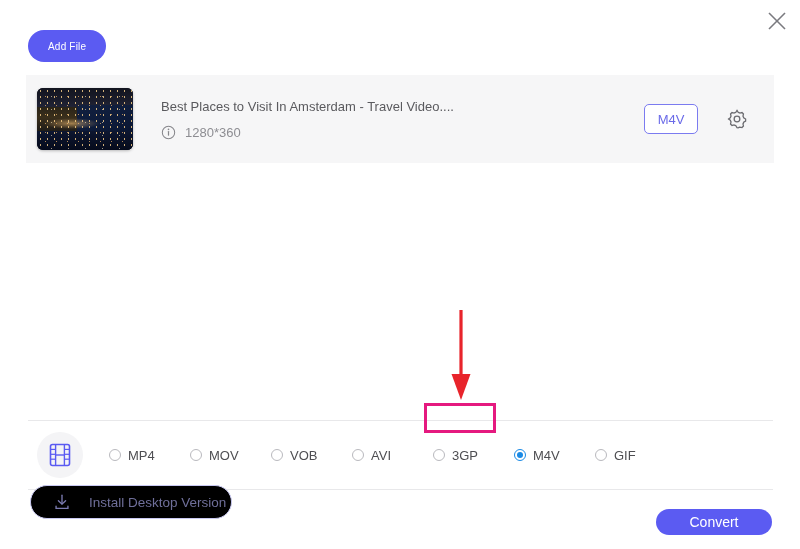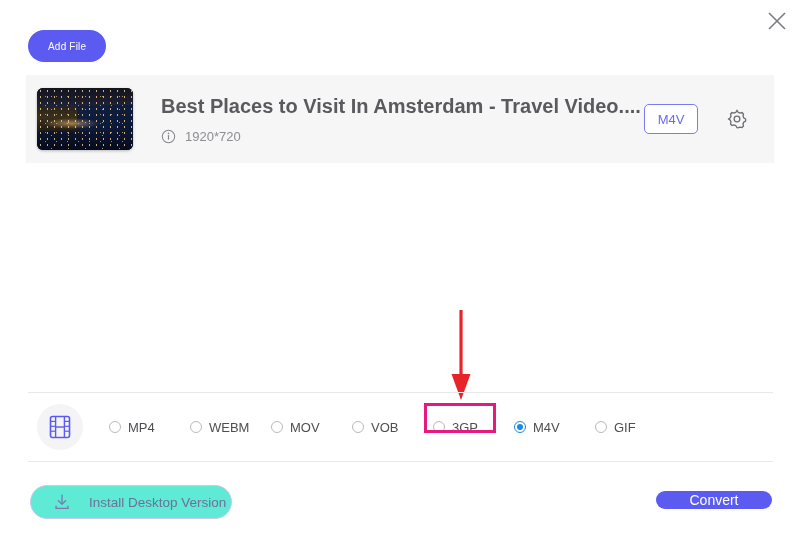--- a/index.html
+++ b/index.html
@@ -104,26 +104,25 @@
     position: absolute; left: 6%; top: 48%; width: 60%; height: 18%;
     background: radial-gradient(ellipse at center, rgba(255,200,120,.55), transparent 70%);
   }
 
   .file-meta {
     margin-left: 28px;
     flex: 1 1 auto;
     min-width: 0;
   }
   .file-title {
-    font-size: 20px;
+    font-size: 13px;
     color: #5a5a5e;
     margin-bottom: 11px;
     white-space: nowrap;
     overflow: hidden;
-    font-weight: bold;
   }
   .file-sub {
     display: flex;
     align-items: center;
   }
   .info-icon {
     width: 15px; height: 15px;
     flex: 0 0 auto;
     margin-right: 9px;
   }
@@ -162,21 +161,21 @@
     top: 310px;
     width: 30px;
     height: 92px;
     pointer-events: none;
   }
 
   
   .fmt-bar {
     position: absolute;
     left: 28px;
-    top: 392px;
+    top: 420px;
     width: 745px;
     height: 68px;
     border-top: 1px solid #e8e8ea;
     border-bottom: 1px solid #e8e8ea;
     display: flex;
     align-items: center;
   }
   .film-circle {
     width: 46px; height: 46px;
     border-radius: 50%;
@@ -240,42 +239,42 @@
 
   
   .install-btn {
     position: absolute;
     left: 30px;
     top: 485px;
     width: 202px;
     height: 34px;
     border: 1px solid #c9c9f2;
     border-radius: 17px;
-    background: #5eead4;
+    background: #000000;
     display: flex;
     align-items: center;
     cursor: pointer;
     box-sizing: border-box;
   }
   .install-icon {
     margin-left: 22px;
     width: 18px; height: 18px;
     flex: 0 0 auto;
   }
   .install-label {
     margin-left: 18px;
     font-size: 13.5px;
     color: #6f6f9a;
   }
   .convert-btn {
     position: absolute;
     right: 28px;
-    top: 491px;
+    top: 509px;
     width: 116px;
-    height: 18px;
+    height: 26px;
     border: none;
     border-radius: 17px;
     background: #5b5bf2;
     color: #fff;
     font-size: 14px;
     font-family: "Liberation Sans", sans-serif;
     cursor: pointer;
   }
 </style>
 </head>
@@ -303,21 +302,21 @@
   </div>
 
   <div class="file-meta">
     <div class="file-title">Best Places to Visit In Amsterdam - Travel Video....</div>
     <div class="file-sub">
       <svg class="info-icon" viewBox="0 0 16 16">
         <circle cx="8" cy="8" r="6.6" fill="none" stroke="#86868b" stroke-width="1.1"></circle>
         <circle cx="8" cy="4.7" r="0.85" fill="#86868b"></circle>
         <rect x="7.35" y="6.5" width="1.3" height="5" rx="0.5" fill="#86868b"></rect>
       </svg>
-      <span class="file-res">1920*720</span>
+      <span class="file-res">1280*360</span>
     </div>
   </div>
 
   <div class="fmt-badge">M4V</div>
 
   <div class="gear-btn">
     <svg width="22" height="22" viewBox="0 0 24 24" fill="none" stroke="#6b6b70" stroke-width="1.4">
       <circle cx="12" cy="12" r="3.1"></circle>
       <path d="M12 2.6l1.25 2.1a7.6 7.6 0 011.86.77l2.34-.52 1.6 1.6-.52 2.34c.33.58.59 1.2.77 1.86l2.1 1.25v2.26l-2.1 1.25a7.6 7.6 0 01-.77 1.86l.52 2.34-1.6 1.6-2.34-.52a7.6 7.6 0 01-1.86.77L12 21.4l-1.25-2.1a7.6 7.6 0 01-1.86-.77l-2.34.52-1.6-1.6.52-2.34a7.6 7.6 0 01-.77-1.86L2.6 12v-.01l2.1-1.25c.18-.66.44-1.28.77-1.86l-.52-2.34 1.6-1.6 2.34.52a7.6 7.6 0 011.86-.77z"></path>
     </svg>
@@ -348,29 +347,29 @@
     </svg>
   </div>
 
   <div class="fmt-grid" id="fmt-grid">
       <div class="fmt-opt">
         <span class="radio"></span>
         <span>MP4</span>
       </div>
       <div class="fmt-opt">
         <span class="radio"></span>
-        <span>WEBM</span>
-      </div>
-      <div class="fmt-opt">
-        <span class="radio"></span>
         <span>MOV</span>
       </div>
       <div class="fmt-opt">
         <span class="radio"></span>
         <span>VOB</span>
+      </div>
+      <div class="fmt-opt">
+        <span class="radio"></span>
+        <span>AVI</span>
       </div>
       <div class="fmt-opt">
         <span class="radio"></span>
         <span>3GP</span>
       </div>
       <div class="fmt-opt selected">
         <span class="radio"></span>
         <span>M4V</span>
       </div>
       <div class="fmt-opt">

